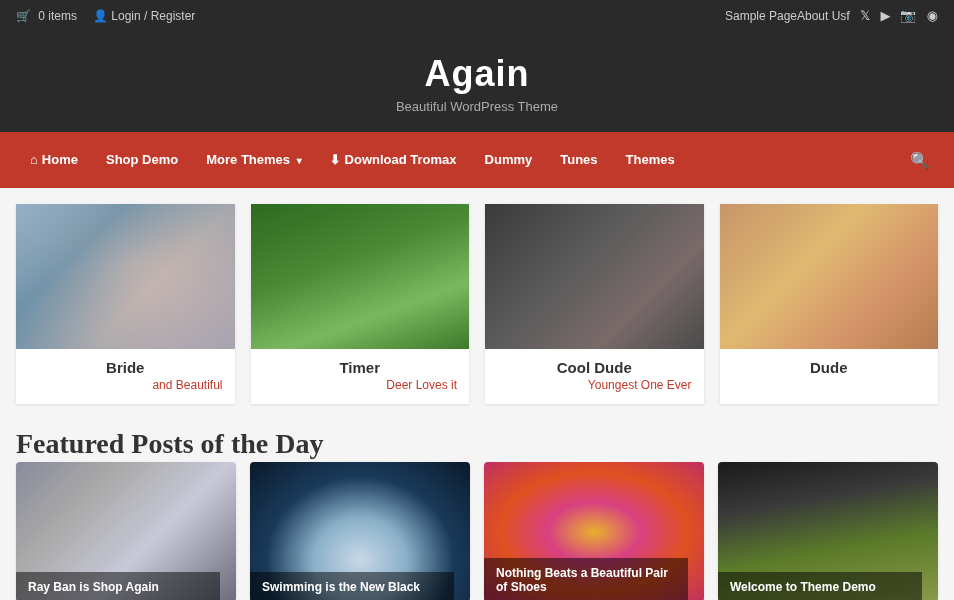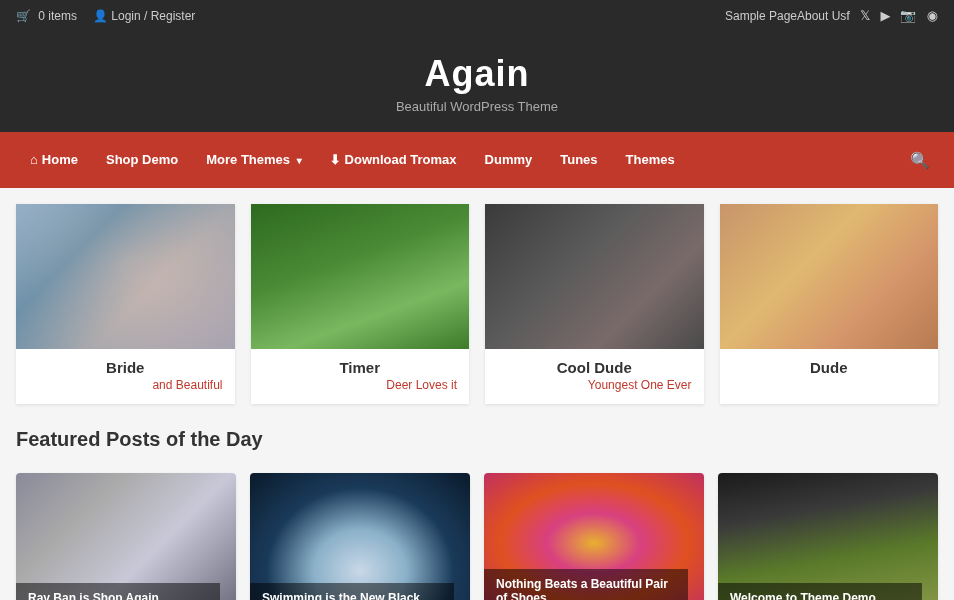--- a/index.html
+++ b/index.html
@@ -116,24 +116,25 @@
       margin-bottom: 2px;
     }
     .featured-card-subtitle {
       font-size: 12px;
       color: #c0392b;
       text-align: right;
     }
 
     
     .section-title {
-      font-size: 20px;
+      font-size: 28px;
       font-weight: bold;
       color: #333;
-      margin-bottom: 22px;
+      margin-bottom: 2px;
+      font-family: Liberation Serif, serif;
     }
 
     
     .posts-grid {
       display: grid;
       grid-template-columns: repeat(4, 1fr);
       gap: 14px;
     }
     .post-card {
       background: #fff;

